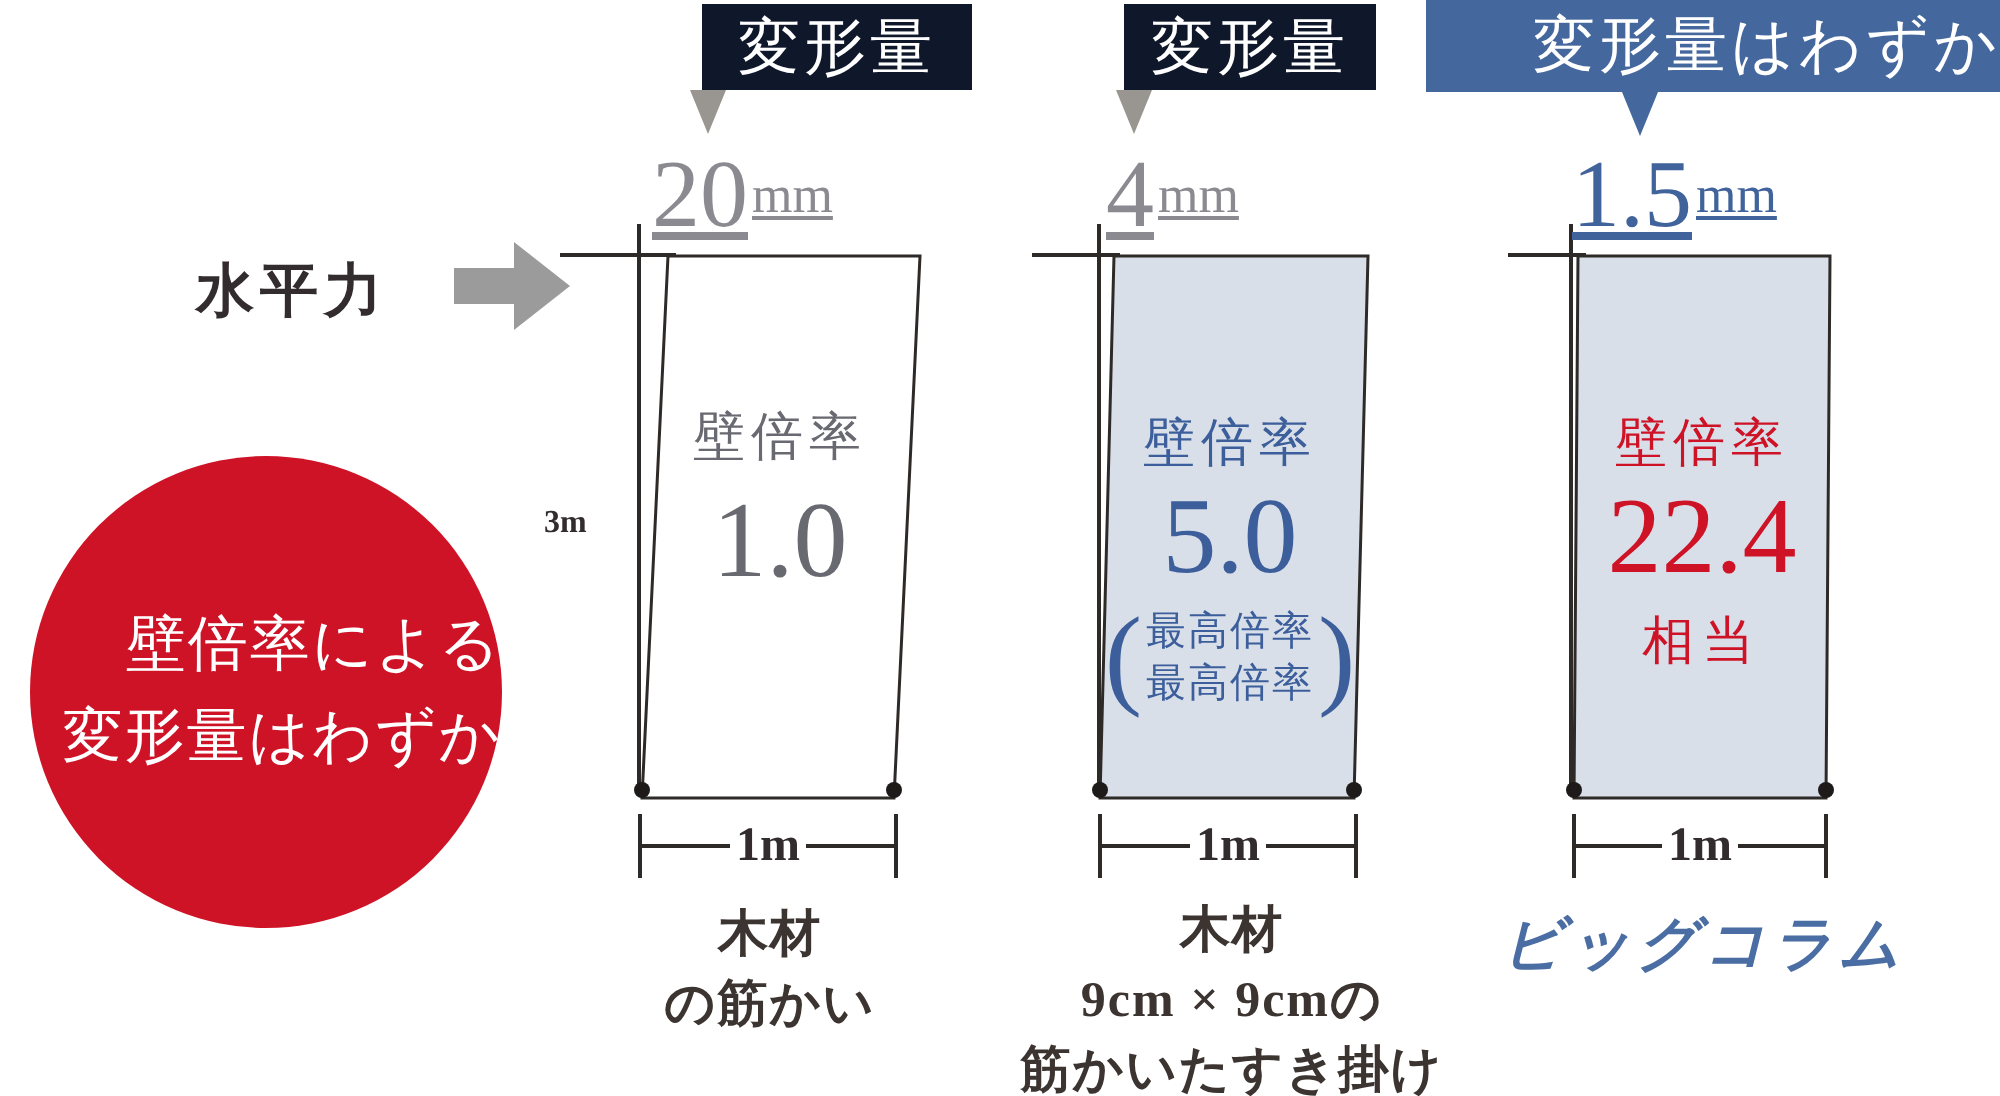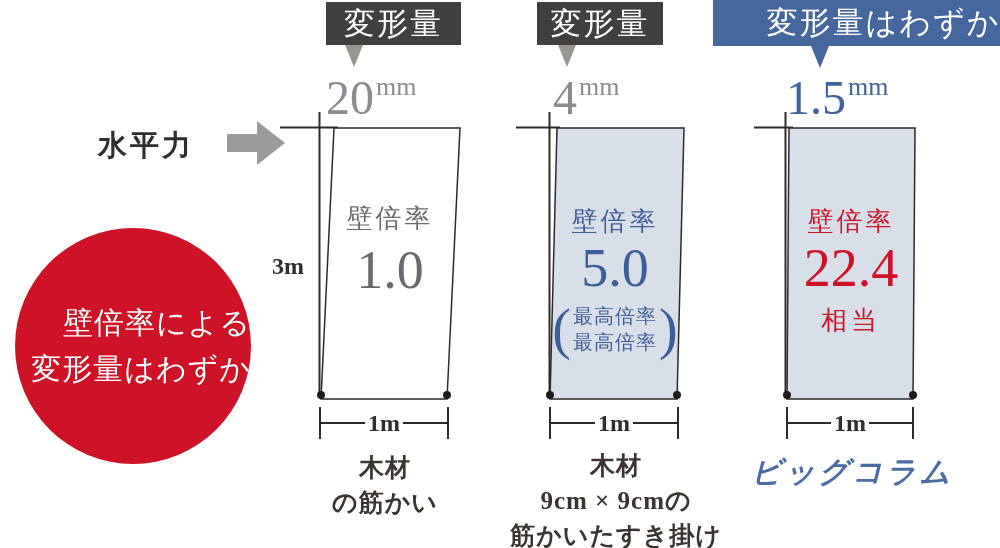--- a/index.html
+++ b/index.html
@@ -23,30 +23,30 @@
   .force{
     left:96px;top:126px;width:100px;text-align:center;
     font-size:29px;font-weight:bold;color:#332c2e;letter-spacing:3px;
   }
 
   
   .callout{
     display:flex;align-items:center;justify-content:center;
     color:#fff;font-size:31px;letter-spacing:2px;
   }
-  .callout.gray{background:#404040;}
+  .callout.gray{background:#0f172a;margin-left:25px;}
   .callout.blue{background:#44689d;}
   .tri{
     width:0;height:0;border-left:9px solid transparent;border-right:9px solid transparent;
     border-top:22px solid #999691;
   }
   .tri.blue{border-top-color:#44689d;}
 
   
-  .deform{display:flex;align-items:flex-start;}
+  .deform{display:flex;align-items:center;text-decoration:underline;}
   .deform .big{font-size:48px;line-height:1;}
   .deform .unit{font-size:26px;line-height:1;margin-left:2px;}
   .deform.gray{color:#8b8a91;}
   .deform.blue{color:#41639c;}
 
   
   .ctr{transform:translateX(-50%);text-align:center;white-space:nowrap;}
   .rate-label{font-size:26px;letter-spacing:3px;}
   .rate-value{font-size:54px;line-height:1;}
   .rate-suffix{font-size:26px;letter-spacing:4px;}
@@ -59,21 +59,21 @@
   .note .nlines{display:flex;flex-direction:column;margin:0 2px;}
   .note .nline{font-size:20px;line-height:26px;letter-spacing:1px;text-align:center;}
 
   
   .dim{display:flex;align-items:center;height:34px;color:#2e2a28;}
   .dim .tick{width:2px;height:32px;background:#2e2a28;}
   .dim .dline{flex:1;height:2px;background:#2e2a28;}
   .dim .dlabel{font-size:24px;font-weight:bold;margin:0 3px;line-height:1;color:#332c2e;}
 
   
-  .hlabel{font-size:24px;font-weight:bold;color:#332c2e;}
+  .hlabel{font-size:16px;font-weight:bold;color:#332c2e;}
 
   
   .caption{font-size:25px;font-weight:bold;color:#3b3430;line-height:35px;letter-spacing:1px;}
   .bigcolumn{font-size:30px;font-weight:bold;font-style:italic;color:#4a6da3;letter-spacing:3px;}
 </style>
 </head>
 <body>
 
 <svg class="layer" width="1000" height="548" viewBox="0 0 1000 548">
 

